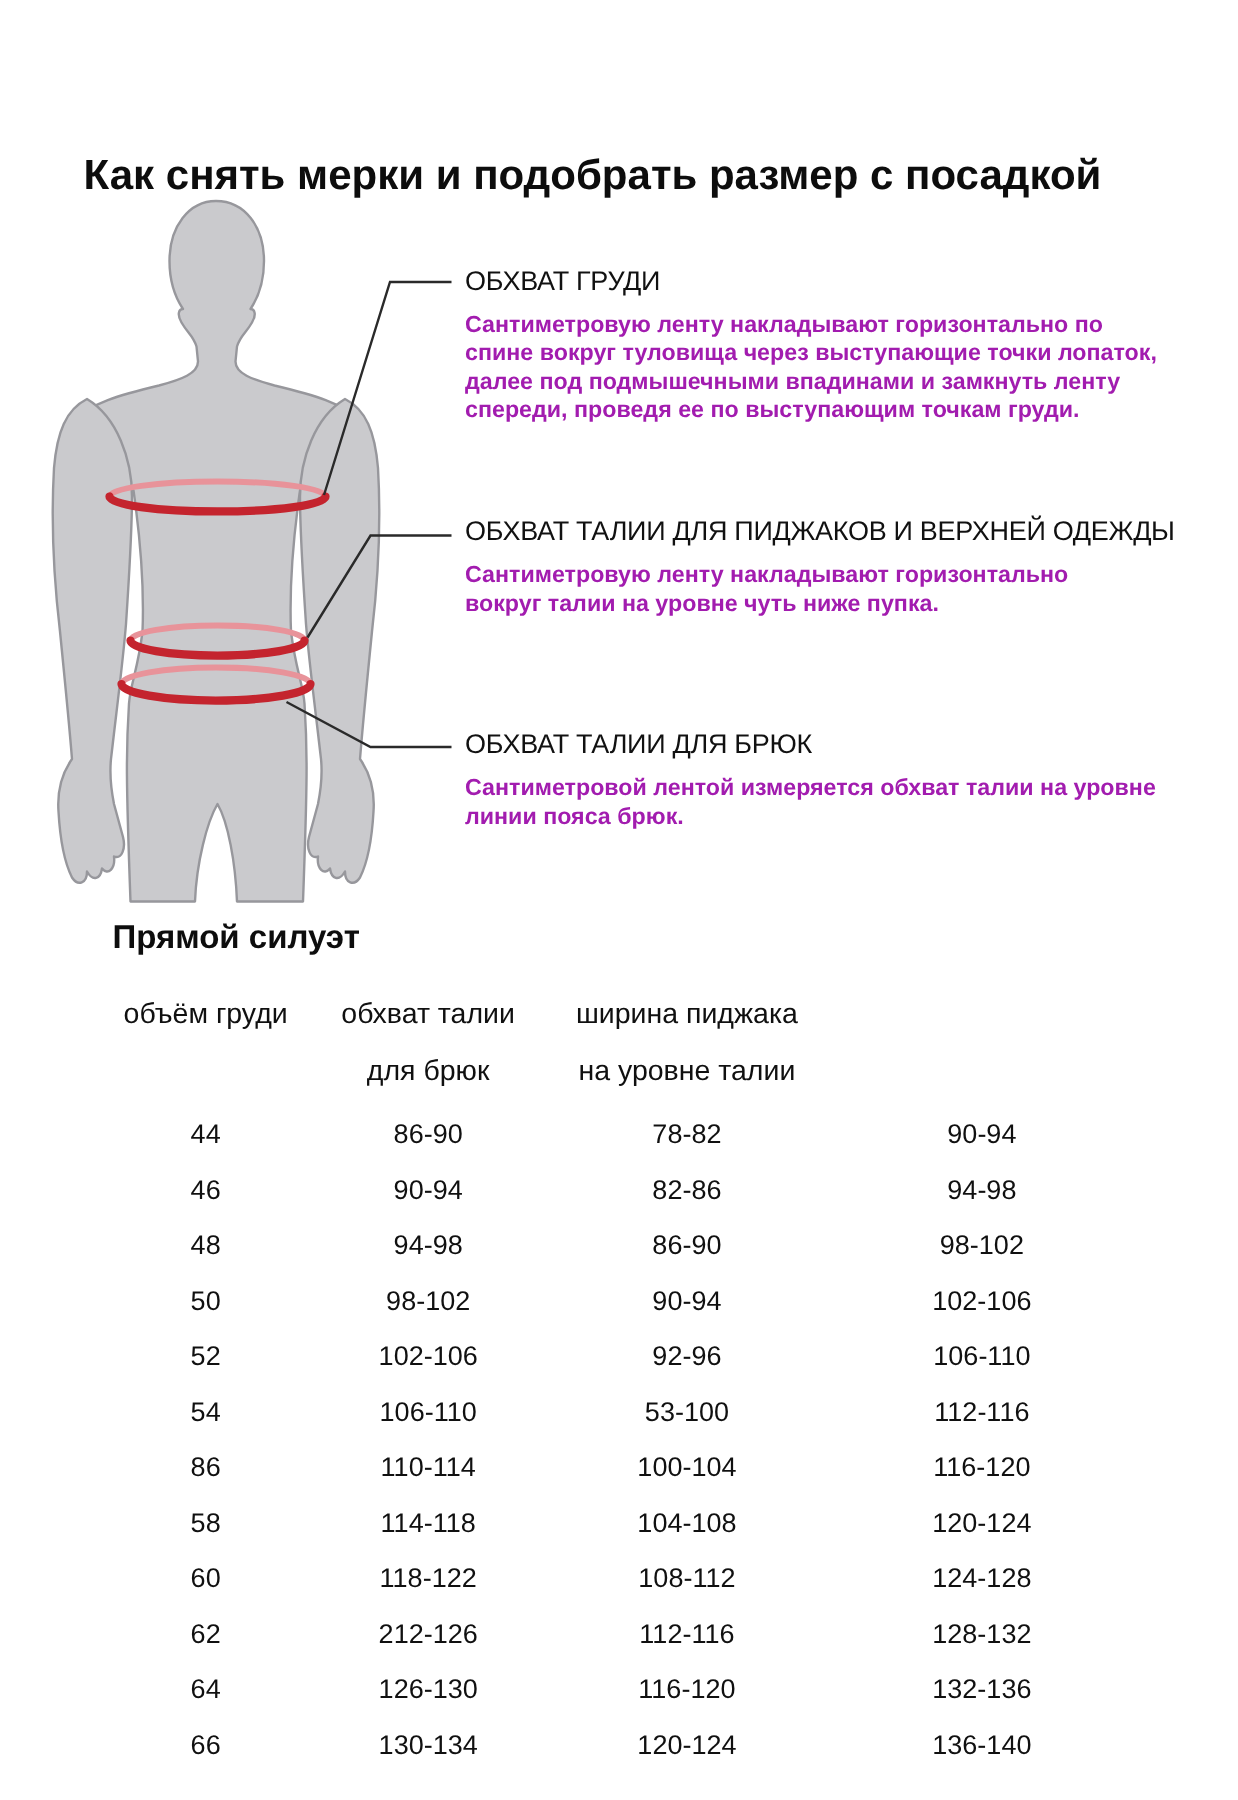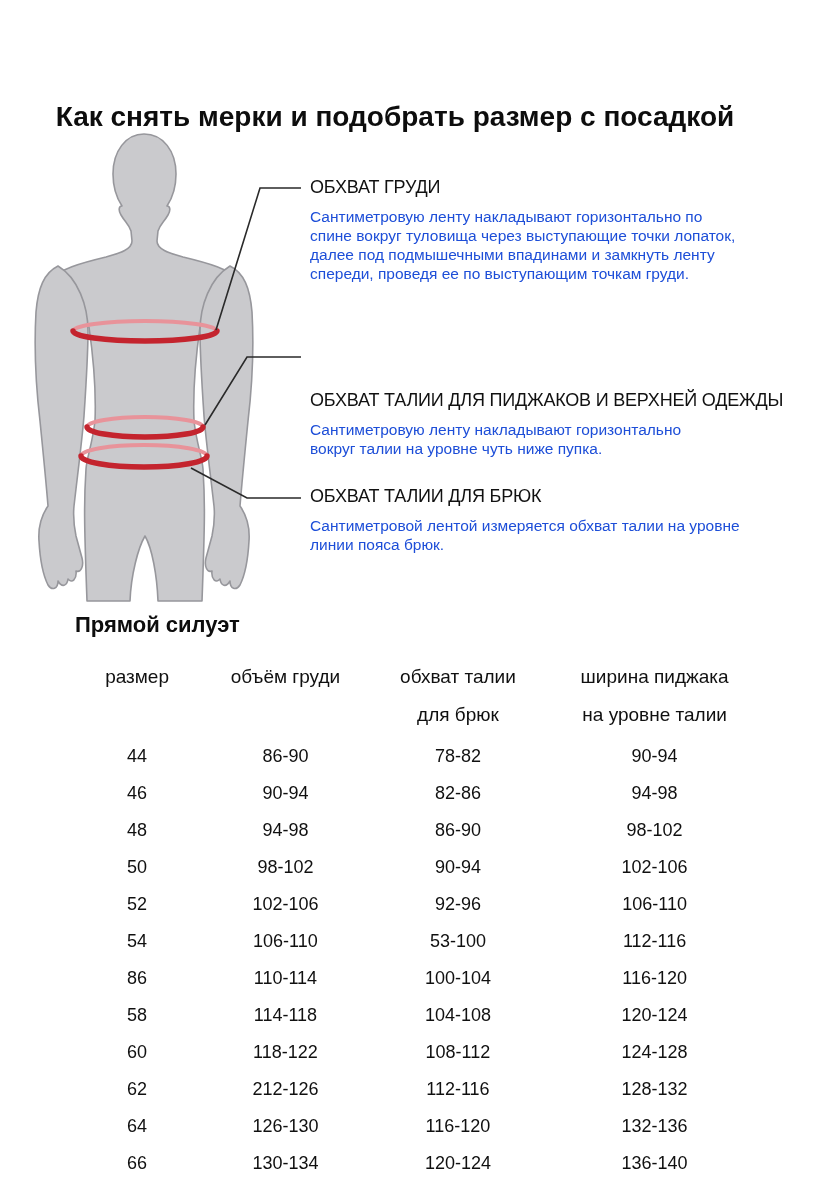--- a/index.html
+++ b/index.html
@@ -11,25 +11,25 @@
     position:absolute;top:82px;left:0;width:790px;text-align:center;
     font-size:28px;font-weight:bold;letter-spacing:0;color:#0d0d0d;
   }
   .hero-svg{position:absolute;left:0;top:130px;width:825px;height:480px;}
   .m-block{position:absolute;left:310px;}
   .m-block .m-heading{
     font-size:18px;font-weight:normal;letter-spacing:-0.2px;color:#111;
     white-space:nowrap;
   }
   .m-block .m-desc{
-    margin-top:9px;font-size:15.5px;line-height:19px;color:#1d4ed8;
-    white-space:pre-line;font-weight:400;
+    margin-top:9px;font-size:15.5px;line-height:19px;color:#a21caf;
+    white-space:pre-line;font-weight:700;
   }
   .m-block-0{top:177px;}
-  .m-block-1{top:344px;margin-top:46px;}
+  .m-block-1{top:344px;}
   .m-block-2{top:486px;}
   .size-table{position:absolute;left:75px;top:612px;width:690px;}
   .table-title{
     margin:0;text-align:left;font-size:22px;font-weight:bold;line-height:26px;color:#0d0d0d;
   }
   .thead{
     display:grid;grid-template-columns:18% 25% 25% 32%;
     margin-top:20px;
   }
   .thcell{
@@ -146,21 +146,20 @@
   </div>
   <div class="m-block m-block-2">
     <div class="m-heading">ОБХВАТ ТАЛИИ ДЛЯ БРЮК</div>
     <div class="m-desc">Сантиметровой лентой измеряется обхват талии на уровне
 линии пояса брюк.</div>
   </div>
 
   <div class="size-table">
     <h2 class="table-title">Прямой силуэт</h2>
     <div class="thead">
-      <div class="thcell">размер</div>
       <div class="thcell">объём груди</div>
       <div class="thcell">обхват талии
 для брюк</div>
       <div class="thcell">ширина пиджака
 на уровне талии</div>
     </div>
     <div class="tbody">
         <div class="trow">
           <div class="tcell">44</div>
           <div class="tcell">86-90</div>

